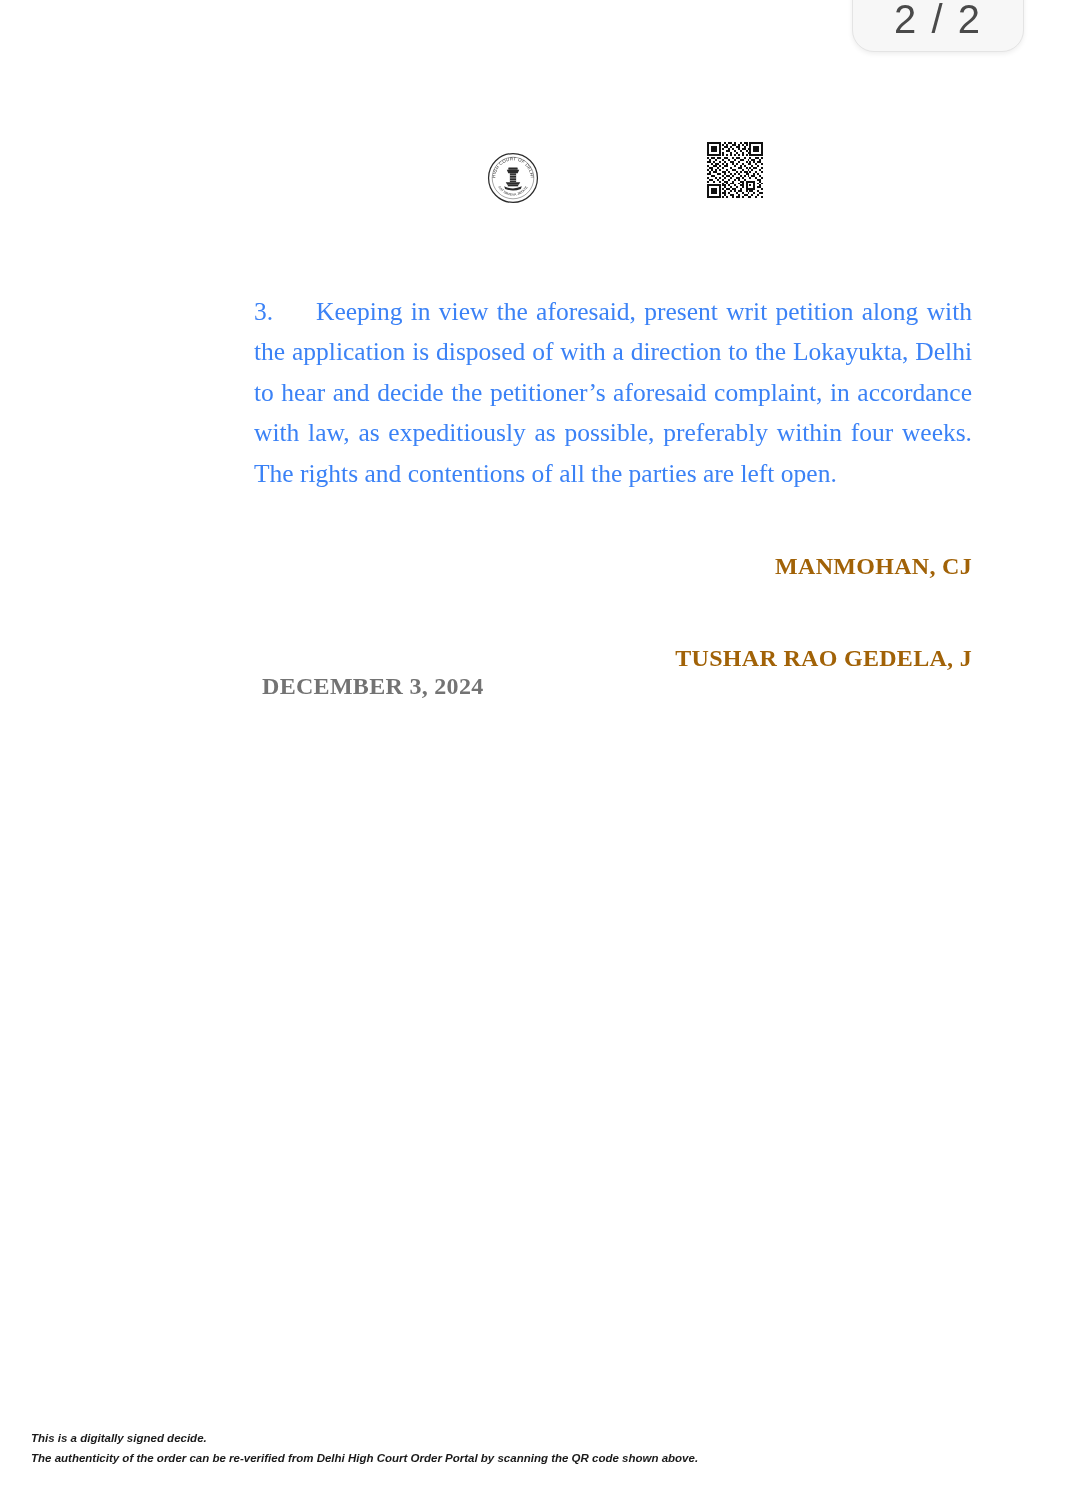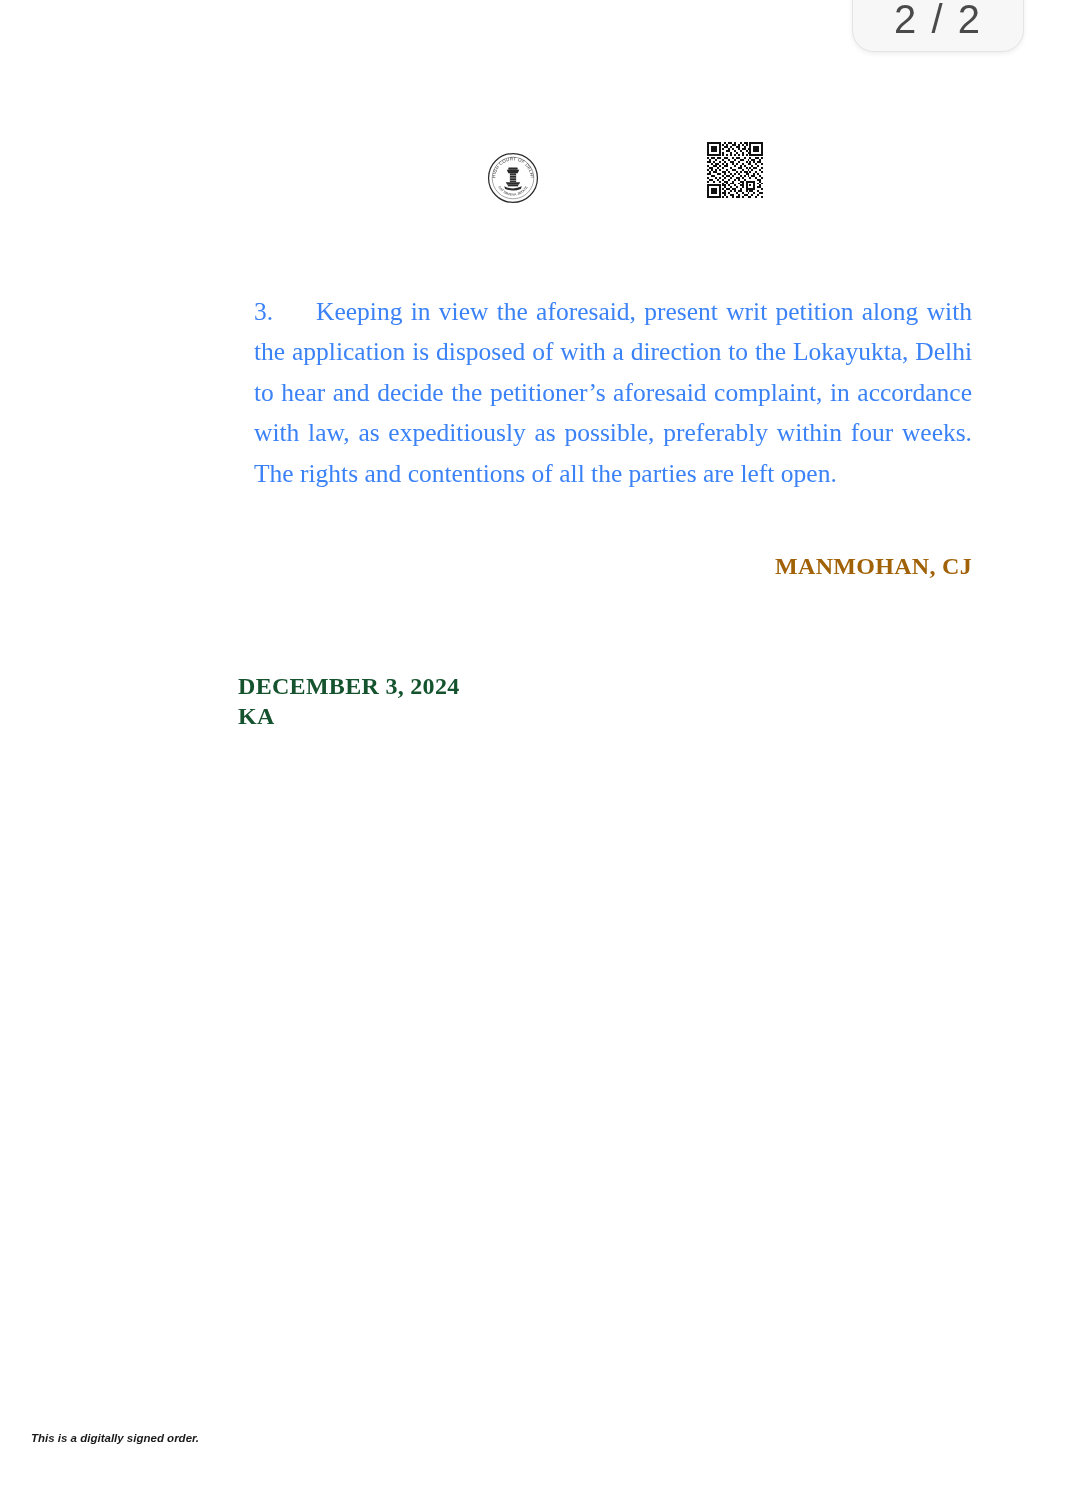--- a/index.html
+++ b/index.html
@@ -90,25 +90,25 @@
     font-weight: bold;
     color: #a16207;
     letter-spacing: 0.3px;
     white-space: nowrap;
   }
   .sig-cj   { top: 553px; }
   .sig-j    { top: 645px; }
 
   .date-block {
     position: absolute;
-    left: 238px;
+    left: 262px;
     top: 671px;
     font-size: 24px;
     font-weight: bold;
-    color: #14532d;
+    color: #737373;
     letter-spacing: 0.3px;
     line-height: 30px;
   }
   .date-block div { white-space: nowrap; }
 
   
   .footer {
     position: absolute;
     left: 31px;
     top: 1429px;
@@ -211,23 +211,24 @@
       </g>
     </svg>
   </div>
 
   <div class="body-block">
     <p class="para"><span class="para-num">3.</span><span>Keeping in view the aforesaid, present writ petition along with the application is disposed of with a direction to the Lokayukta, Delhi to hear and decide the petitioner’s aforesaid complaint, in accordance with law, as expeditiously as possible, preferably within four weeks. The rights and contentions of all the parties are left open.</span></p>
   </div>
 
   <div class="sig sig-cj">MANMOHAN, CJ</div>
 
+  <div class="sig sig-j">TUSHAR RAO GEDELA, J</div>
 
   <div class="date-block">
     <div>DECEMBER 3, 2024</div>
-    <div>KA</div>
   </div>
 
   <div class="footer">
-    <div>This is a digitally signed order.</div>
+    <div>This is a digitally signed decide.</div>
+    <div>The authenticity of the order can be re-verified from Delhi High Court Order Portal by scanning the QR code shown above.</div>
   </div>
 
 </div>
 
 </body></html>

